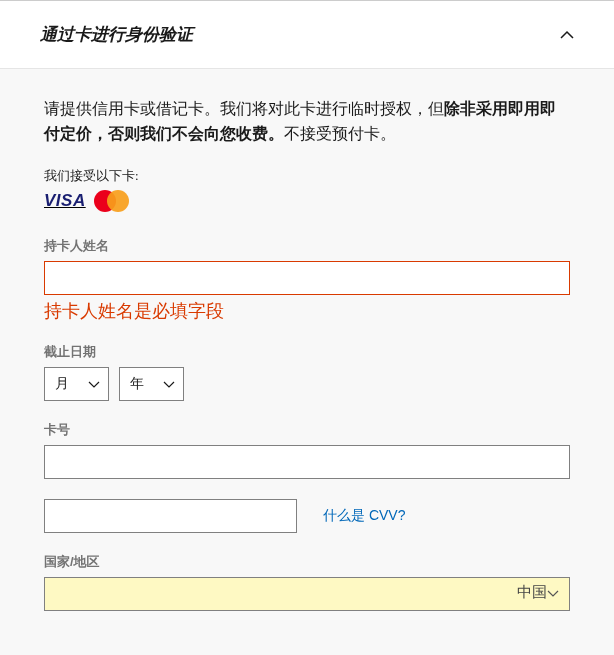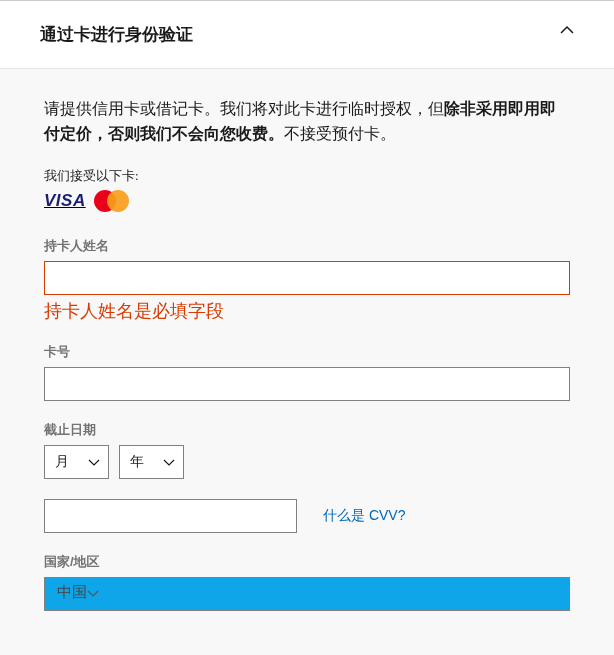--- a/index.html
+++ b/index.html
@@ -10,22 +10,24 @@
     height: 655px;
     overflow: hidden;
   }
   .panel {
     border-top: 1px solid #ccc;
     border-bottom: 1px solid #ccc;
   }
   .panel-header {
     display: flex;
     justify-content: space-between;
+    align-items: center;
     padding: 22px 40px 22px 40px;
     cursor: pointer;
+    font-style: italic;
   }
   .panel-header h2 {
     font-size: 17px;
     font-weight: 700;
     color: #1a1a1a;
   }
   .chevron-up { width: 14px; height: 14px; }
   .chevron-up svg { display:block; }
   .panel-body {
     background: #f8f8f8;
@@ -100,25 +102,25 @@
   }
   .select-box span { font-size:14px; color:#1a1a1a; }
   .cvv-row { display:flex; align-items:center; gap:26px; }
   .cvv-input { width: 253px; }
   .link {
     color: #0067b8;
     font-size: 14px;
     cursor: pointer;
   }
   .country-select {
-    background: #0ea5e9;
+    background: #fef9c3;
     border: 1px solid #808080;
     display:flex;
     align-items:center;
-    justify-content:flex-start;
+    justify-content:flex-end;
     padding: 0 10px 3px 12px;
     cursor:pointer;
   }
   .country-select span { color:#444; font-size:15px; }
   .chev-down { width:12px; height:12px; }
 </style>
 </head>
 <body>
 
 <div class="panel">
@@ -142,25 +144,20 @@
       <span class="mc-logo">
           <span class="c1"></span>
           <span class="c2"></span>
         </span>
     </div>
 
     <div class="field">
       <label class="field-label">持卡人姓名</label>
       <input type="text" class="text-input error" value="" style="">
       <div class="error-msg">持卡人姓名是必填字段</div>
-    </div>
-
-    <div class="field">
-      <label class="field-label">卡号</label>
-      <input type="text" class="text-input" value="" style="">
     </div>
 
     <div class="field">
       <label class="field-label">截止日期</label>
       <div class="expiry-row">
         <div class="select-box">
           <span>月</span>
           <span class="chev-down">
             <svg viewBox="0 0 12 12">
                 <polyline points="1,3 6,8 11,3" fill="none" stroke="#1a1a1a" stroke-width="1.2"></polyline>
@@ -172,20 +169,25 @@
           <span class="chev-down">
             <svg viewBox="0 0 12 12">
                 <polyline points="1,3 6,8 11,3" fill="none" stroke="#1a1a1a" stroke-width="1.2"></polyline>
               </svg>
           </span>
         </div>
       </div>
     </div>
 
     <div class="field">
+      <label class="field-label">卡号</label>
+      <input type="text" class="text-input" value="" style="">
+    </div>
+
+    <div class="field">
       <div class="cvv-row">
         <input type="text" class="text-input cvv-input" value="" style="">
         <span class="link">什么是 CVV?</span>
       </div>
     </div>
 
     <div class="field" style="margin-bottom:16px">
       <label class="field-label">国家/地区</label>
       <div class="country-select">
         <span>中国</span>

